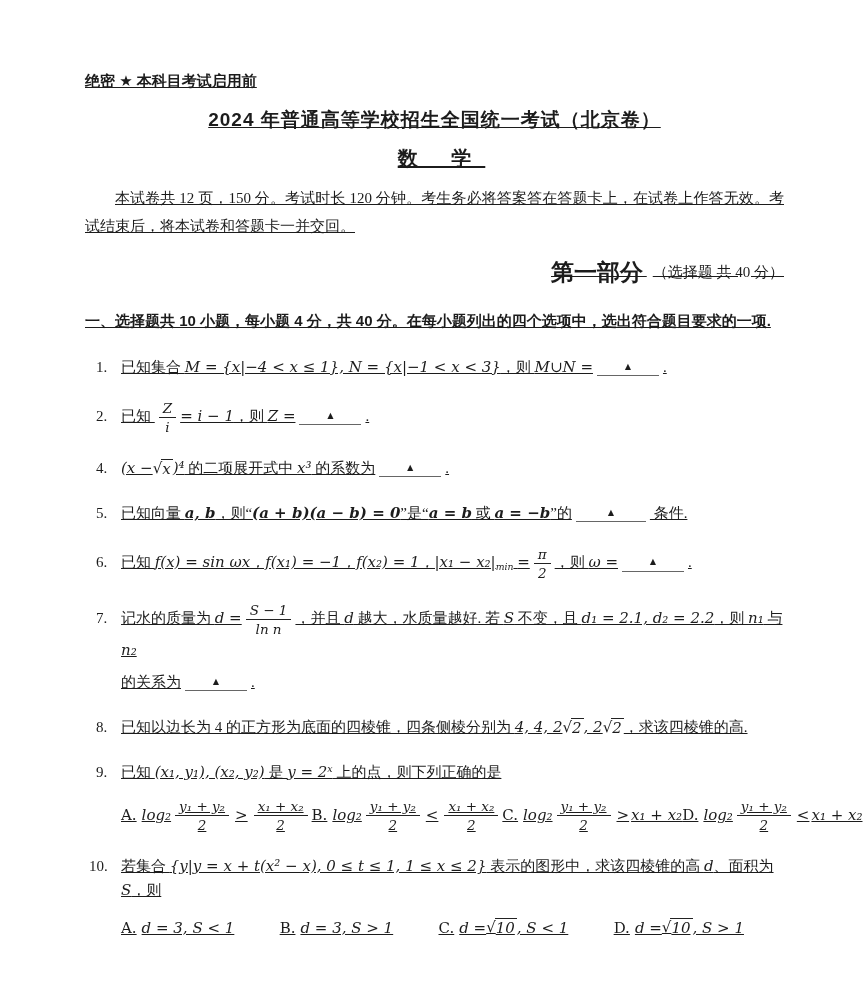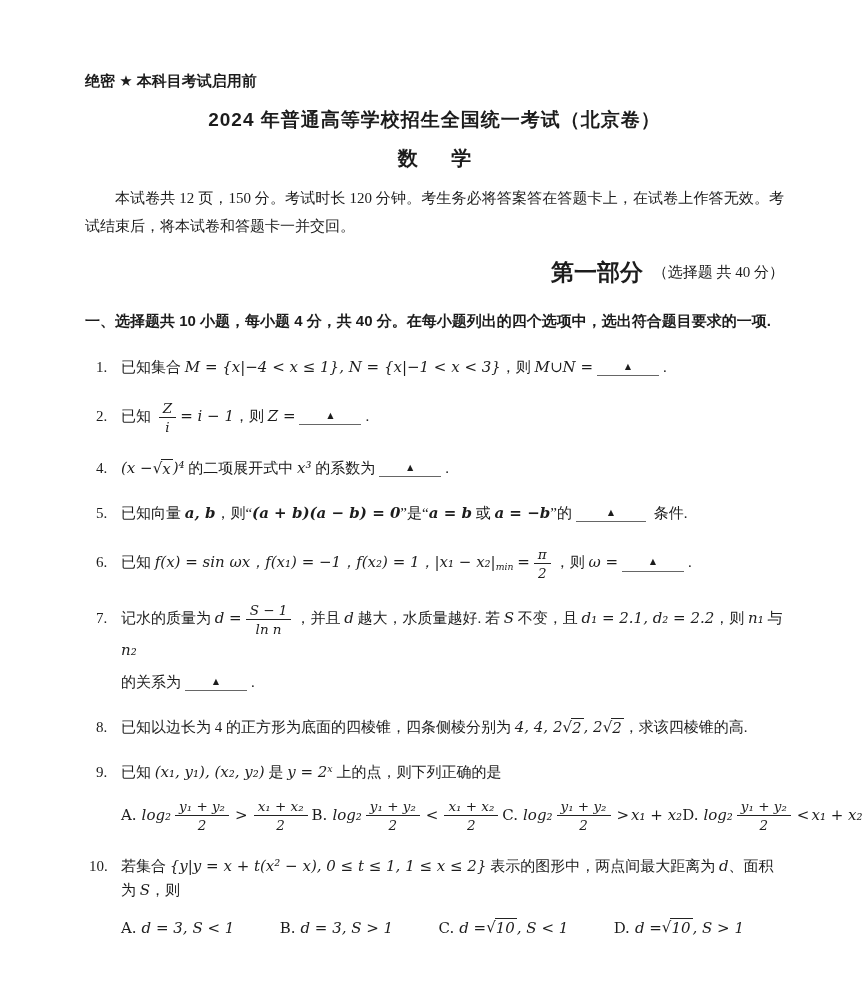--- a/index.html
+++ b/index.html
@@ -2,21 +2,21 @@
 <html><head>
 <meta charset="utf-8">
 <style>
   html, body { margin: 0; padding: 0; background: #ffffff; }
   body { width: 864px; height: 981px; overflow: hidden; }
   .page {
     width: 864px; height: 981px; box-sizing: border-box;
     padding: 72px 80px 0 85px;
     background: #ffffff; color: #1c1c1c;
     font-family: "Liberation Serif", "DejaVu Serif", serif;
-    font-size: 15px; position: relative;
+    font-size: 15px; position: relative; text-decoration: underline;
   }
   .security {
     font-family: "Liberation Sans", "DejaVu Sans", sans-serif;
     font-weight: 700; font-size: 15px;
   }
   .title {
     text-align: center; margin: 16px 0 0;
     font-family: "Liberation Sans", "DejaVu Sans", sans-serif;
     font-weight: 700; font-size: 19px; letter-spacing: 1px;
   }
@@ -187,21 +187,21 @@
               <span class="fnum">y₁ + y₂</span>
               <span class="fden">2</span>
             </span>
             <span class="m cmp">&lt;</span>
             <span class="m">x₁ + x₂</span>
           </span>
       </div>
     </div>
 
     <div class="q q10">
-      <span class="qnum">10.</span><span class="t">若集合 </span><span class="m">{y|y = x + t(x² − x), 0 ≤ t ≤ 1, 1 ≤ x ≤ 2}</span><span class="t"> 表示的图形中，两点间最大距离为 </span><span class="m">d</span><span class="t">、面积为 </span><span class="m">S</span><span class="t">，则</span>
+      <span class="qnum">10.</span><span class="t">若集合 </span><span class="m">{y|y = x + t(x² − x), 0 ≤ t ≤ 1, 1 ≤ x ≤ 2}</span><span class="t"> 表示的图形中，求该四棱锥的高 </span><span class="m">d</span><span class="t">、面积为 </span><span class="m">S</span><span class="t">，则</span>
       <div class="opts" style="padding-right:40px">
         <span class="opt">
             <span class="olabel">A.</span>
             <span class="m">d = 3, S &lt; 1</span>
           </span>
         <span class="opt">
             <span class="olabel">B.</span>
             <span class="m">d = 3, S &gt; 1</span>
           </span>
         <span class="opt">

